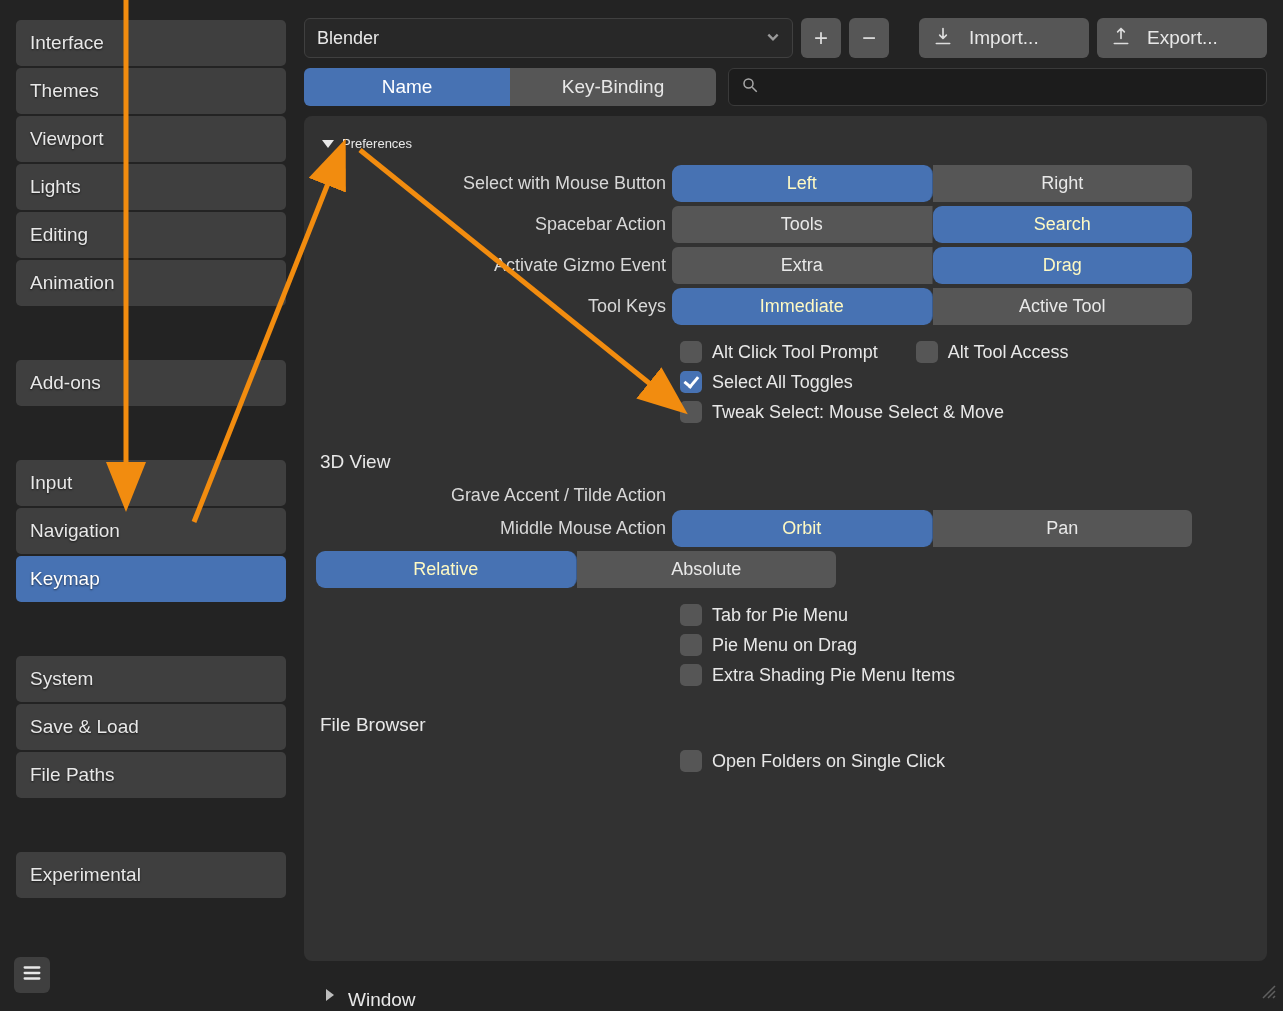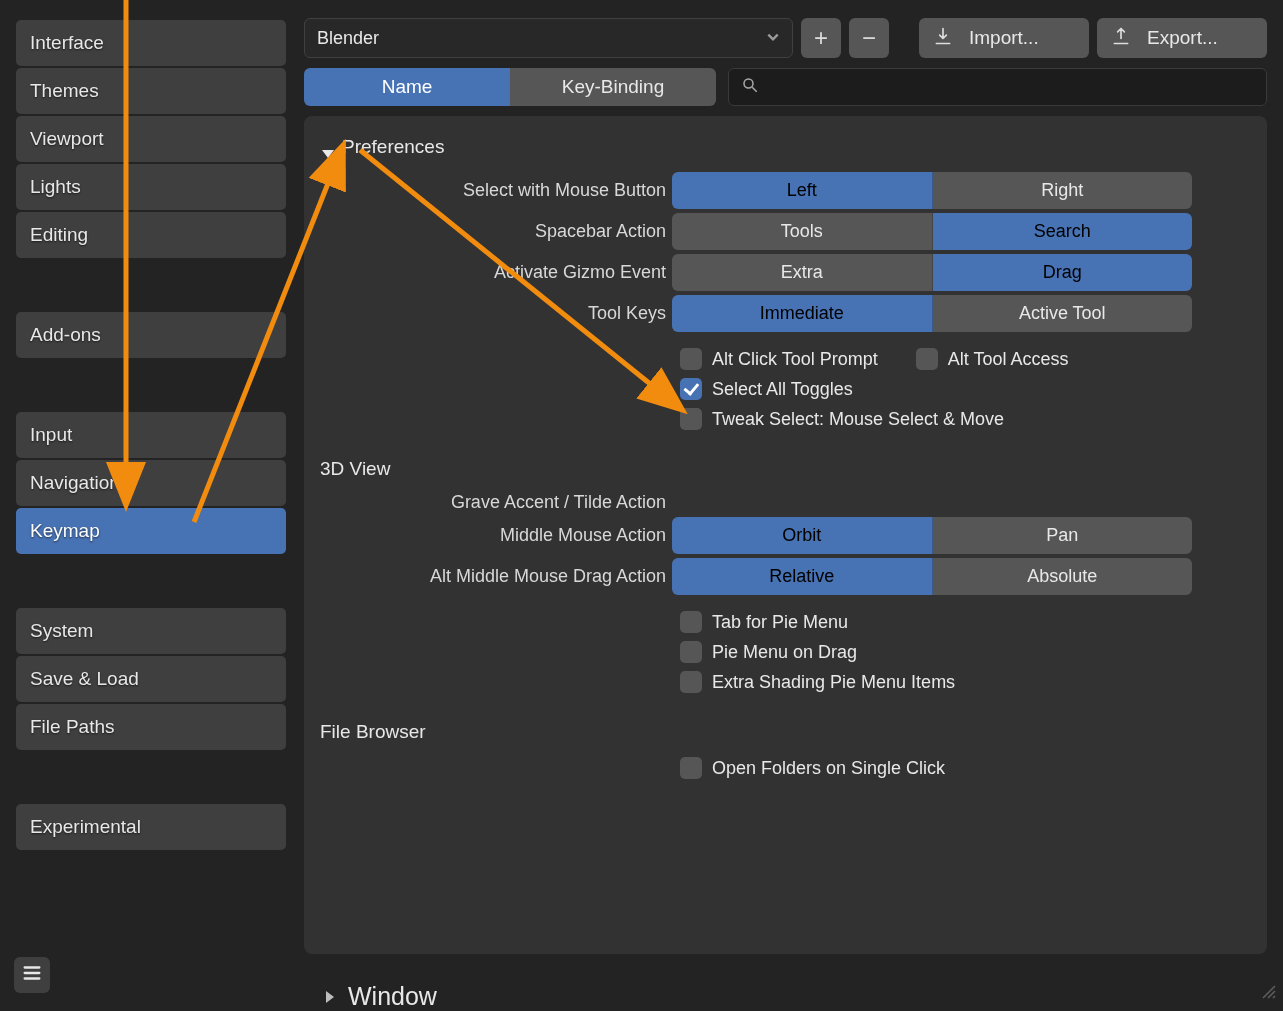--- a/index.html
+++ b/index.html
@@ -159,24 +159,24 @@
     border-radius: 8px;
     padding: 16px 6px 24px 6px;
     flex: 1;
     overflow: auto;
   }
   .section {
     margin-bottom: 16px;
   }
   .section-header {
     display: flex;
-    align-items: flex-end;
+    align-items: center;
     gap: 8px;
     padding: 4px 12px 12px 12px;
-    font-size: 19px;
+    font-size: 13px;
   }
   .disclosure {
     width: 0; height: 0;
     border-left: 6px solid transparent;
     border-right: 6px solid transparent;
     border-top: 8px solid #e8e8e8;
     cursor: pointer;
   }
   .disclosure.closed {
     border-top: 6px solid transparent;
@@ -211,21 +211,21 @@
     flex: 1;
     background: #565656;
     color: #e8e8e8;
     text-align: center;
     padding: 8px 0;
     cursor: pointer;
     border-right: 1px solid rgba(0,0,0,0.2);
     font-size: 18px;
   }
   .seg-btn:last-child { border-right: none; }
-  .seg-btn.active { background: #4772b3; color: #000000; }
+  .seg-btn.active { background: #4772b3; color: #fef9c3; border-radius: 9px; }
   .check-row {
     display: flex;
     align-items: center;
     gap: 10px;
     padding: 4px 0 4px 0;
     margin-left: 370px;
   }
   .check-row-inline {
     display: inline-flex;
     align-items: center;
@@ -247,24 +247,24 @@
     content: "";
     width: 6px; height: 11px;
     border: solid #fff;
     border-width: 0 3px 3px 0;
     transform: rotate(40deg) translate(-1px,-1px);
   }
   .check-label { font-size: 18px; }
 
   .window-row {
     display: flex;
-    align-items: center;
+    align-items: flex-start;
     gap: 14px;
     padding: 18px 0 0 22px;
-    font-size: 25px;
+    font-size: 19px;
   }
 
   
   svg.annot {
     position: absolute;
     top: 0; left: 0;
     width: 1283px; height: 1011px;
     pointer-events: none;
   }
 
@@ -280,20 +280,21 @@
 
 <div class="layout">
 
   <div class="sidebar" id="sidebar">
       <div class="sidebar-group">
         <div class="sidebar-item">Interface</div>
         <div class="sidebar-item">Themes</div>
         <div class="sidebar-item">Viewport</div>
         <div class="sidebar-item">Lights</div>
         <div class="sidebar-item">Editing</div>
+        <div class="sidebar-item">Animation</div>
       </div>
       <div class="sidebar-spacer"></div>
       <div class="sidebar-group">
         <div class="sidebar-item">Add-ons</div>
       </div>
       <div class="sidebar-spacer"></div>
       <div class="sidebar-group">
         <div class="sidebar-item">Input</div>
         <div class="sidebar-item">Navigation</div>
         <div class="sidebar-item active">Keymap</div>
@@ -429,21 +430,20 @@
               <div class="row-label">Grave Accent / Tilde Action</div>
             </div>
             <div class="row">
               <div class="row-label">Middle Mouse Action</div>
               <div class="seg">
                 <div class="seg-btn active">Orbit</div>
                 <div class="seg-btn">Pan</div>
               </div>
             </div>
             <div class="row">
-              <div class="row-label">Alt Middle Mouse Drag Action</div>
               <div class="seg">
                 <div class="seg-btn active">Relative</div>
                 <div class="seg-btn">Absolute</div>
               </div>
             </div>
           </div>
         <div style="height:10px"></div>
         <div class="check-row">
           <span class="checkbox" id="chk-tabpie"></span>
           <span class="check-label">Tab for Pie Menu</span>

